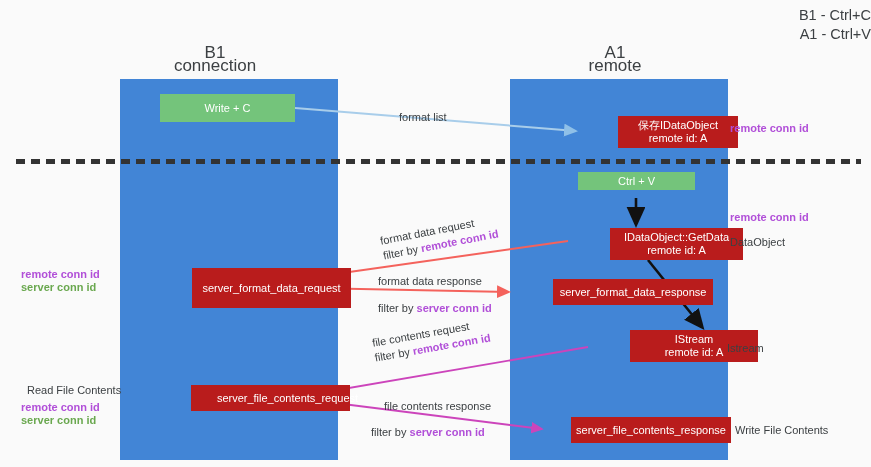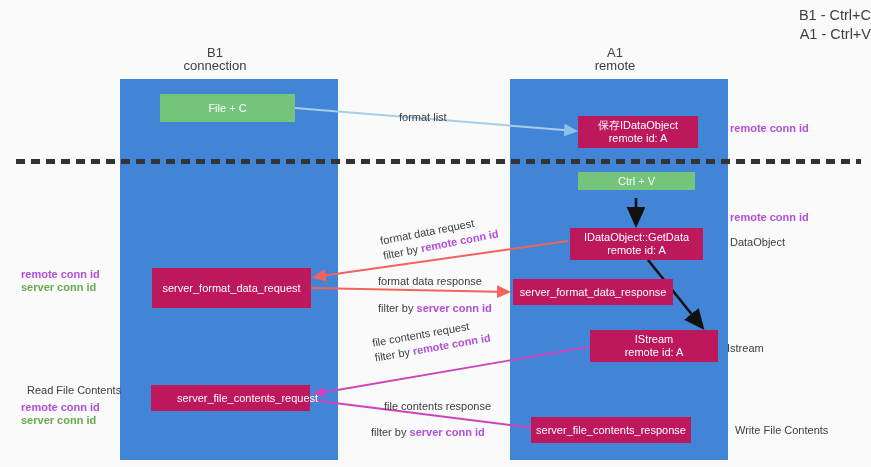--- a/index.html
+++ b/index.html
@@ -14,21 +14,21 @@
   .abs{position:absolute;}
 
   
   #title{
     left:0;top:6px;width:871px;text-align:right;
     font-size:14.5px;line-height:19px;color:#3c4043;white-space:pre-line;
   }
 
   
   .col-head{
-    font-size:13px;line-height:13px;text-align:center;color:#3c4043;
+    font-size:17px;line-height:13px;text-align:center;color:#3c4043;
     white-space:pre-line;
   }
   #head-b1{left:155px;top:46px;width:120px;}
   #head-a1{left:555px;top:46px;width:120px;}
 
   
   .lane{background:#4285d6;}
   #lane-b1{left:120px;top:79px;width:218px;height:381px;}
   #lane-a1{left:510px;top:79px;width:218px;height:381px;}
 
@@ -39,21 +39,21 @@
   }
 
   
   .node{
     box-sizing:border-box;
     display:flex;flex-direction:column;align-items:center;justify-content:center;
     color:#fff;font-size:11px;line-height:13px;text-align:center;
     white-space:pre-line;padding:2px 4px;
   }
   .green{background:#74c47b;}
-  .orange{background:#be185d;}
+  .orange{background:#b91c1c;margin-left:40px;}
 
   #n-ctrlc{left:160px;top:94px;width:135px;height:28px;}
   #n-save{left:578px;top:116px;width:120px;height:32px;}
   #n-ctrlv{left:578px;top:172px;width:117px;height:18px;}
   #n-getdata{left:570px;top:228px;width:133px;height:32px;}
   #n-sfdreq{left:152px;top:268px;width:159px;height:40px;}
   #n-sfdresp{left:513px;top:279px;width:160px;height:26px;}
   #n-istream{left:590px;top:330px;width:128px;height:32px;}
   #n-sfcreq{left:151px;top:385px;width:159px;height:26px;padding-left:38px;}
   #n-sfcresp{left:531px;top:417px;width:160px;height:26px;}
@@ -125,21 +125,21 @@
 
     <path d="M311,288 L509,292" stroke="#f4625c" stroke-width="2" fill="none" marker-end="url(#ar-red)"></path>
 
     <path d="M648,260 L702,327" stroke="#111" stroke-width="2.6" fill="none" marker-end="url(#ar-blk)"></path>
 
     <path d="M588,347 L314,394" stroke="#cc44bb" stroke-width="1.8" fill="none" marker-end="url(#ar-mag)"></path>
 
     <path d="M311,400 L542,429" stroke="#cc44bb" stroke-width="1.8" fill="none" marker-end="url(#ar-mag)"></path>
   </svg>
 
-  <div class="abs node green" id="n-ctrlc">File + C</div>
+  <div class="abs node green" id="n-ctrlc">Write + C</div>
   <div class="abs node orange" id="n-save">保存IDataObject
 remote id: A</div>
   <div class="abs node green" id="n-ctrlv">Ctrl + V</div>
   <div class="abs node orange" id="n-getdata">IDataObject::GetData
 remote id: A</div>
   <div class="abs node orange" id="n-sfdreq">server_format_data_request</div>
   <div class="abs node orange" id="n-sfdresp">server_format_data_response</div>
   <div class="abs node orange" id="n-istream">IStream
 remote id: A</div>
   <div class="abs node orange" id="n-sfcreq">server_file_contents_request</div>

